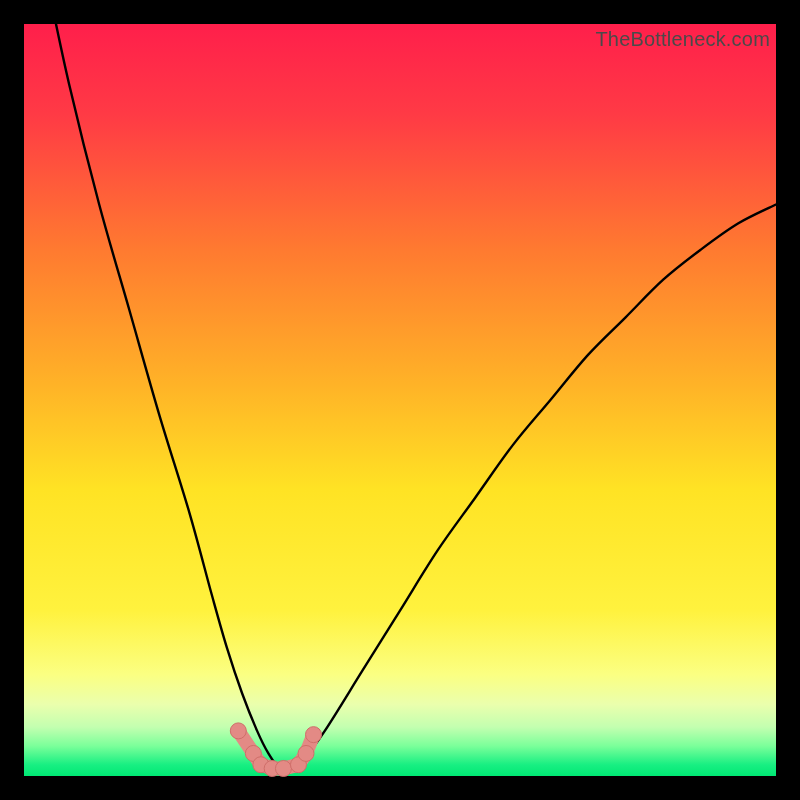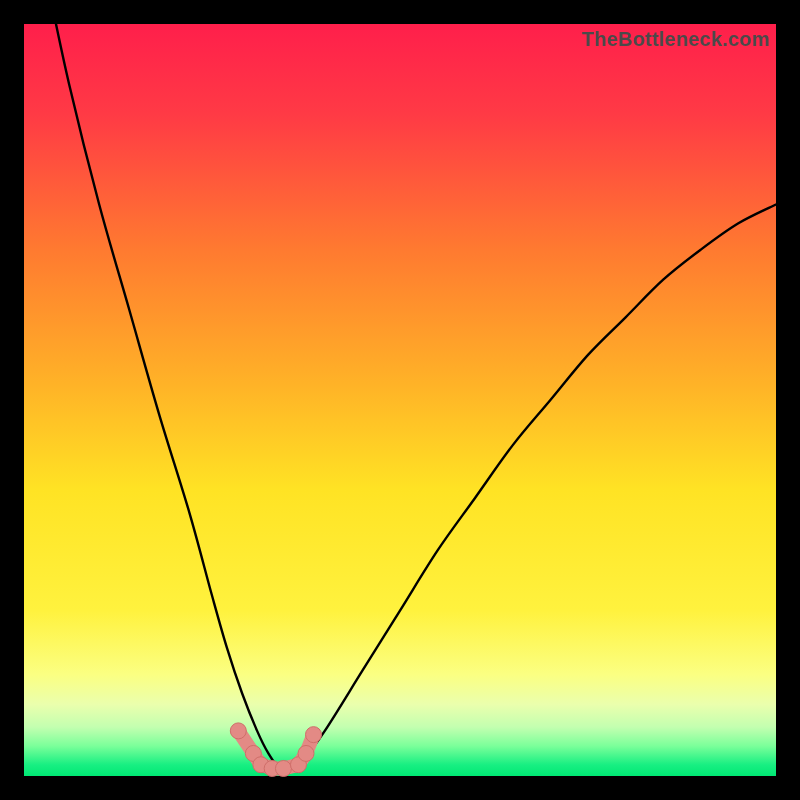--- a/index.html
+++ b/index.html
@@ -25,21 +25,21 @@
     top: 0;
     width: 752px;
     height: 752px;
   }
   .watermark {
     position: absolute;
     top: 4px;
     right: 6px;
     color: #4a4a4a;
     font-size: 20px;
-    font-weight: 700;
+    font-weight: 400;
     letter-spacing: 0.2px;
     user-select: none;
   }
   svg.curve {
     position: absolute;
     left: 0;
     top: 0;
     width: 752px;
     height: 752px;
     overflow: visible;

